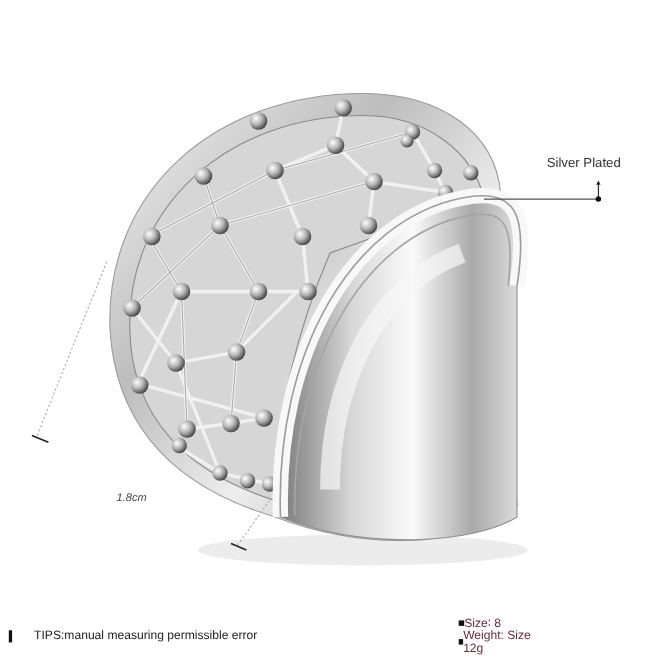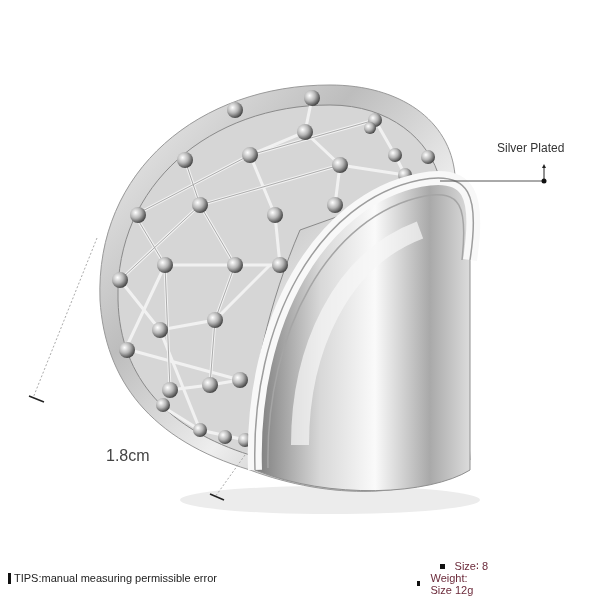--- a/index.html
+++ b/index.html
@@ -1,24 +1,24 @@
 <!DOCTYPE html>
 <html><head>
 <meta charset="utf-8">
 <style>
   html, body { margin:0; padding:0; background:#ffffff; }
   body { width:600px; height:600px; position:relative; overflow:hidden; font-family:"Liberation Sans", sans-serif; }
   .stage { position:absolute; left:0; top:0; width:488px; height:600px; }
   .label { position:absolute; color:#3a3a3a; font-size:12px; white-space:nowrap; }
   .silver-label { left:497px; top:141px; font-size:12px; color:#333; }
-  .dim-label { left:106px; top:447px; font-size:16px; color:#444; }
-  .tips { position:absolute; left:8px; top:572px; font-size:11px; color:#222; display:flex; align-items:center; gap:3px; }
+  .dim-label { left:106px; top:447px; font-size:10px; color:#444;font-style:italic; }
+  .tips { position:absolute; left:8px; top:572px; font-size:11px; color:#222; display:flex; align-items:center; gap:20px; }
   .tips .bar { width:3px; height:11px; background:#111; display:inline-block; }
   .specs { position:absolute; left:417px; top:558px; font-size:11px; color:#6b2a3a; }
-  .spec { display:flex; align-items:center; gap:10px; height:17px;justify-content:flex-end; }
+  .spec { display:flex; align-items:center; gap:0; height:17px; }
   .spec .dot { width:5px; height:5px; background:#111; display:inline-block; }
   svg { position:absolute; left:0; top:0; }
 </style>
 </head>
 <body>
 
 <div class="stage">
   <svg width="600" height="600" viewBox="0 0 600 600">
     <defs>
       <linearGradient id="metal" x1="0" y1="0" x2="1" y2="1">

